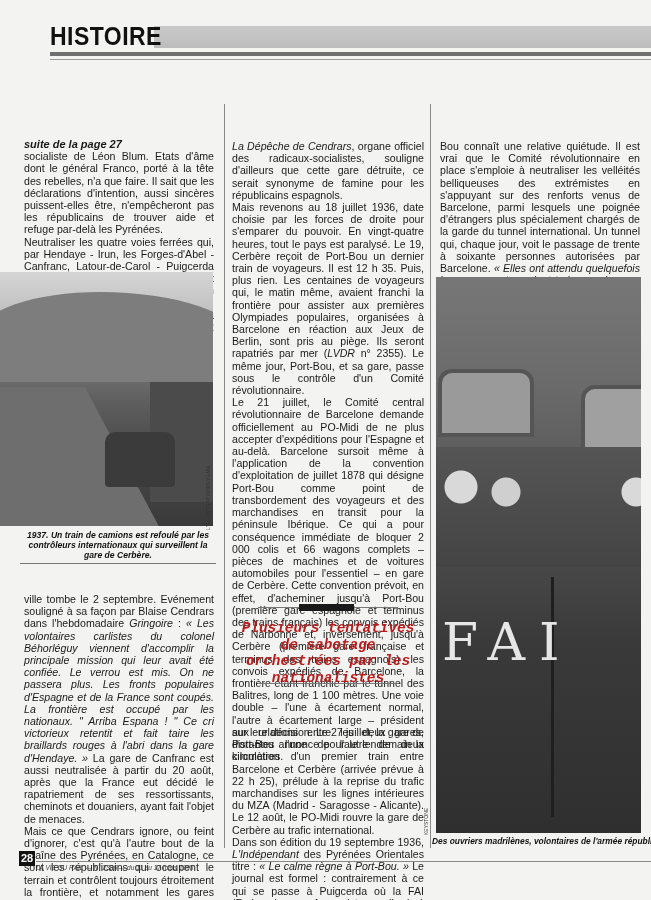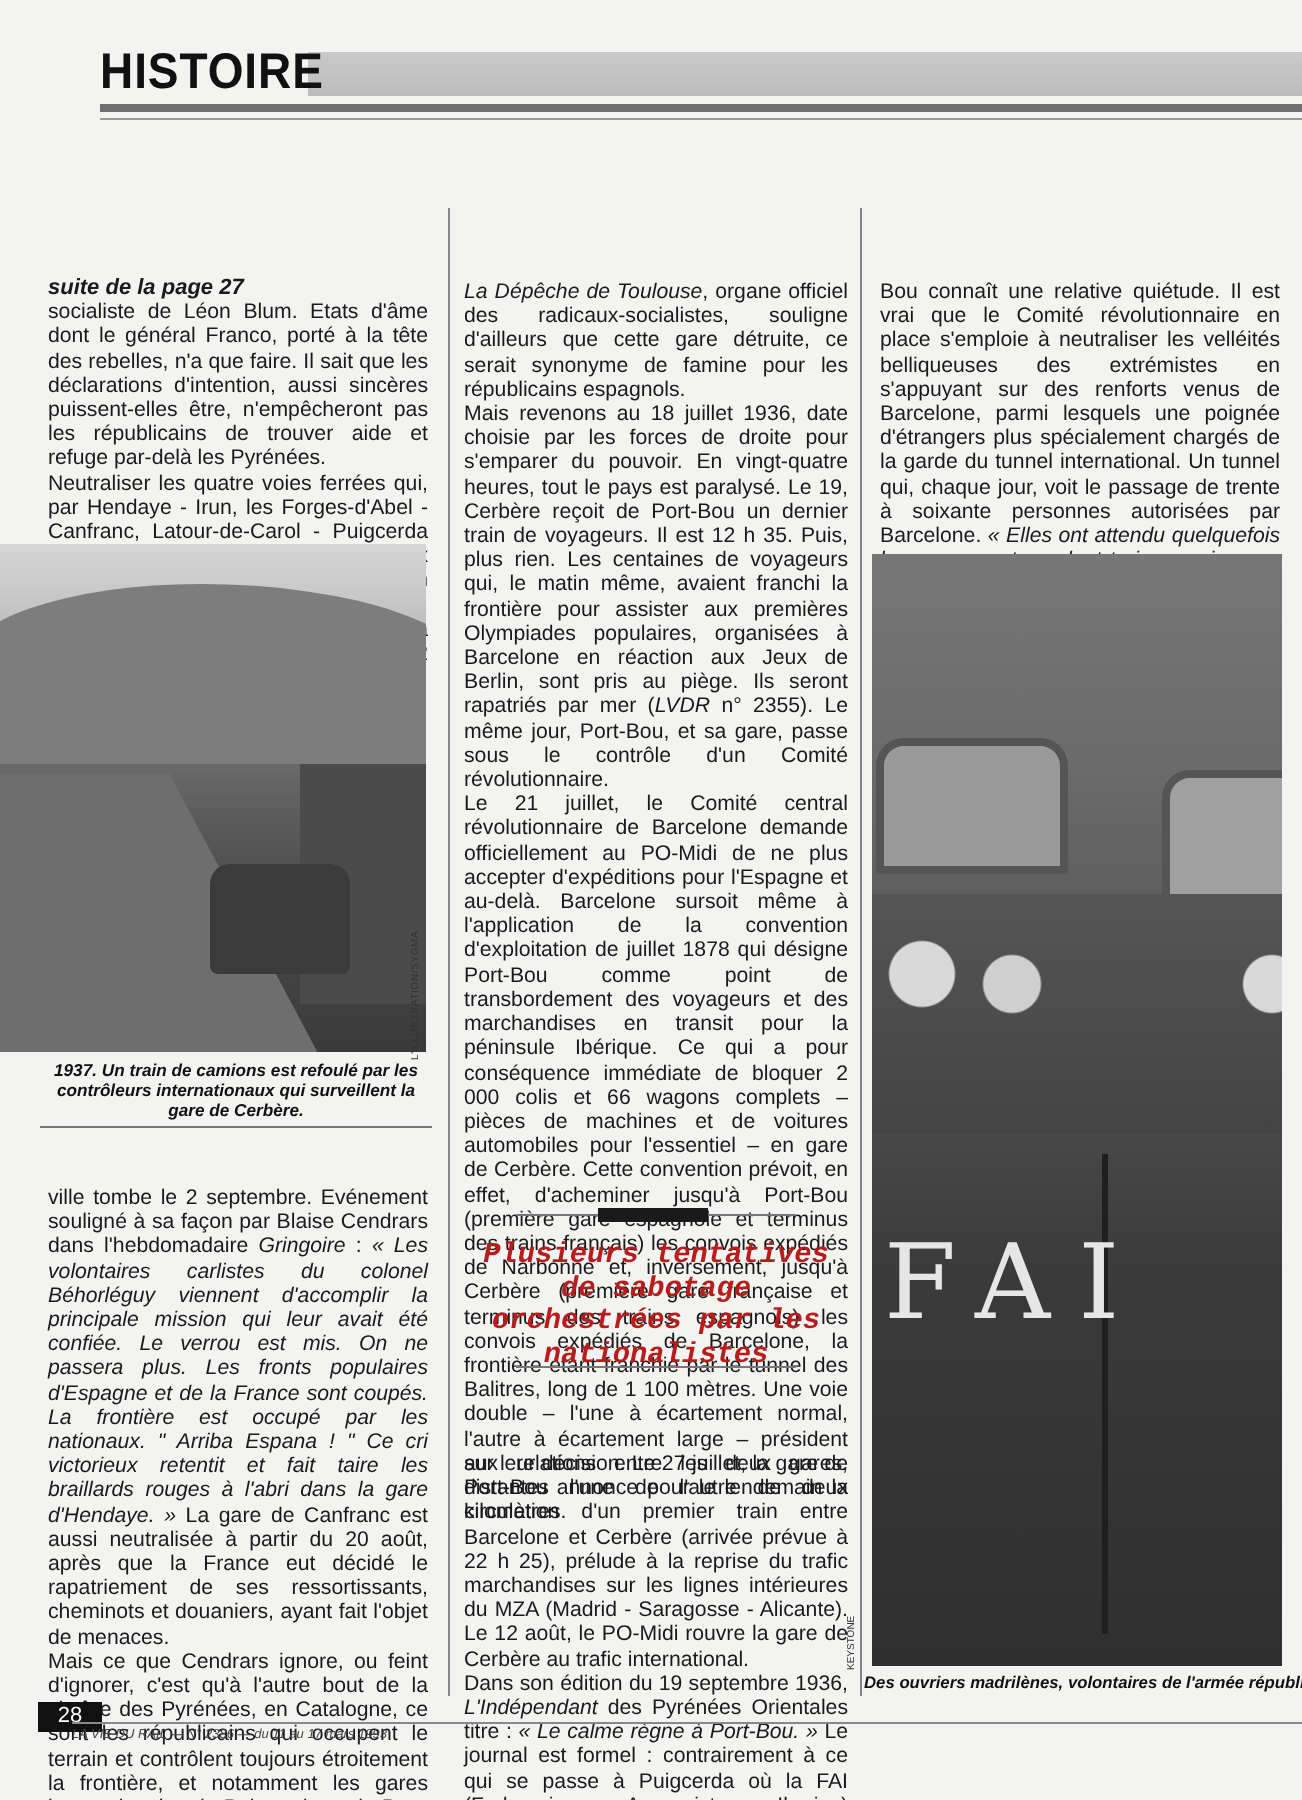--- a/index.html
+++ b/index.html
@@ -120,22 +120,22 @@
 
   .subhead-rule-top { position: absolute; left: 258px; top: 607px; width: 140px; height: 1px; background: #777; }
   .subhead-block { position: absolute; left: 299px; top: 604px; width: 55px; height: 7px; background: #1a1a1a; }
   .subhead {
     position: absolute; left: 232px; top: 620px; width: 192px; text-align: center;
     font-weight: bold; font-style: italic; font-size: 14.4px; line-height: 16.5px; color: #b91c1c; font-family: Liberation Mono, monospace;
   }
   .subhead-rule-bot { position: absolute; left: 258px; top: 683px; width: 140px; height: 1px; background: #777; }
 
   .footer-num {
-    position: absolute; left: 19px; top: 851px; width: 32px; height: 15px;
-    background: #111; color: #fff; font-weight: normal; font-size: 11px; line-height: 15px; text-align: center;
+    position: absolute; left: 19px; top: 851px; width: 16px; height: 15px;
+    background: #111; color: #fff; font-weight: bold; font-size: 11px; line-height: 15px; text-align: center;
   }
   .footer-rule { position: absolute; left: 36px; right: 0; top: 861px; height: 1px; background: #888; }
   .footer-text {
     position: absolute; left: 36px; top: 864px; font-style: italic; font-size: 6.5px; color: #444;
   }
 </style>
 </head>
 <body>
 
 <div class="header">
@@ -163,21 +163,21 @@
 
 <div class="col col1b">
   <p><span>ville tombe le 2 septembre. Evénement souligné à sa façon par Blaise Cendrars dans l'hebdomadaire </span><span class="it">Gringoire</span><span> : </span><span class="it">« Les volontaires carlistes du colonel Béhorléguy viennent d'accomplir la principale mission qui leur avait été confiée. Le verrou est mis. On ne passera plus. Les fronts populaires d'Espagne et de la France sont coupés. La frontière est occupé par les nationaux. " Arriba Espana ! " Ce cri victorieux retentit et fait taire les braillards rouges à l'abri dans la gare d'Hendaye. »</span><span> La gare de Canfranc est aussi neutralisée à partir du 20 août, après que la France eut décidé le rapatriement de ses ressortissants, cheminots et douaniers, ayant fait l'objet de menaces.</span></p>
   <p>Mais ce que Cendrars ignore, ou feint d'ignorer, c'est qu'à l'autre bout de la chaîne des Pyrénées, en Catalogne, ce sont les républicains qui occupent le terrain et contrôlent toujours étroitement la frontière, et notamment les gares internationales de Puigcerda et de Port-Bou. Surtout Port-Bou qui, jusqu'à la victoire finale des nationalistes en février 1939, va devenir la cible privilégiée de l'aviation rebelle. Dans son édition du 17 décembre 1936,</p>
 </div>
 
 <div class="vrule" style="left:224px; top:104px; height:744px;"></div>
 <div class="vrule" style="left:430px; top:104px; height:744px;"></div>
 
 <div class="col col2">
-  <p><span class="it">La Dépêche de Toulouse</span><span>, organe officiel des radicaux-socialistes, souligne d'ailleurs que cette gare détruite, ce serait synonyme de famine pour les républicains espagnols.</span></p>
+  <p><span class="it">La Dépêche de Cendrars</span><span>, organe officiel des radicaux-socialistes, souligne d'ailleurs que cette gare détruite, ce serait synonyme de famine pour les républicains espagnols.</span></p>
   <p><span>Mais revenons au 18 juillet 1936, date choisie par les forces de droite pour s'emparer du pouvoir. En vingt-quatre heures, tout le pays est paralysé. Le 19, Cerbère reçoit de Port-Bou un dernier train de voyageurs. Il est 12 h 35. Puis, plus rien. Les centaines de voyageurs qui, le matin même, avaient franchi la frontière pour assister aux premières Olympiades populaires, organisées à Barcelone en réaction aux Jeux de Berlin, sont pris au piège. Ils seront rapatriés par mer (</span><span class="it">LVDR</span><span> n° 2355). Le même jour, Port-Bou, et sa gare, passe sous le contrôle d'un Comité révolutionnaire.</span></p>
   <p>Le 21 juillet, le Comité central révolutionnaire de Barcelone demande officiellement au PO-Midi de ne plus accepter d'expéditions pour l'Espagne et au-delà. Barcelone sursoit même à l'application de la convention d'exploitation de juillet 1878 qui désigne Port-Bou comme point de transbordement des voyageurs et des marchandises en transit pour la péninsule Ibérique. Ce qui a pour conséquence immédiate de bloquer 2 000 colis et 66 wagons complets – pièces de machines et de voitures automobiles pour l'essentiel – en gare de Cerbère. Cette convention prévoit, en effet, d'acheminer jusqu'à Port-Bou (première gare espagnole et terminus des trains français) les convois expédiés de Narbonne et, inversement, jusqu'à Cerbère (première gare française et terminus des trains espagnols) les convois expédiés de Barcelone, la frontière étant franchie par le tunnel des Balitres, long de 1 100 mètres. Une voie double – l'une à écartement normal, l'autre à écartement large – président aux relations entre les deux gares, distantes l'une de l'autre de deux kilomètres.</p>
 </div>
 
 <div class="subhead-rule-top"></div>
 <div class="subhead-block"></div>
 <div class="subhead">Plusieurs tentatives de sabotage orchestrées par les nationalistes</div>
 <div class="subhead-rule-bot"></div>
 
 <div class="col col2b">

